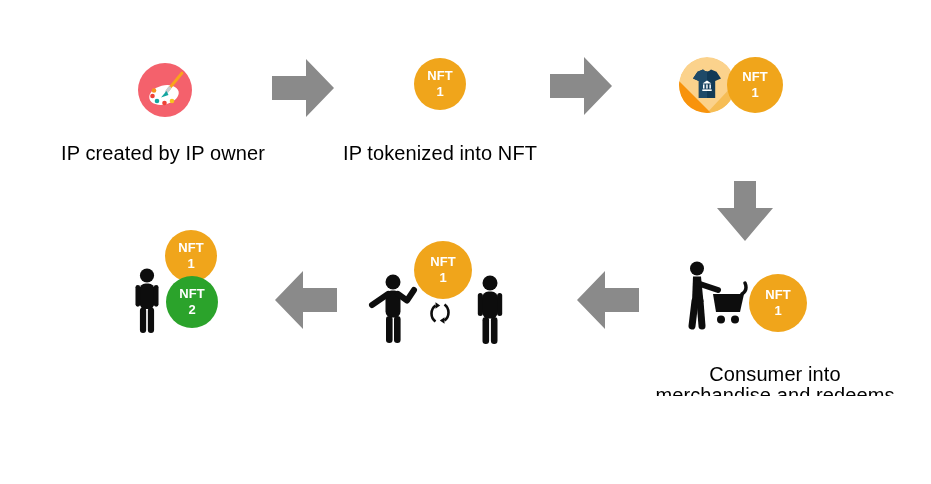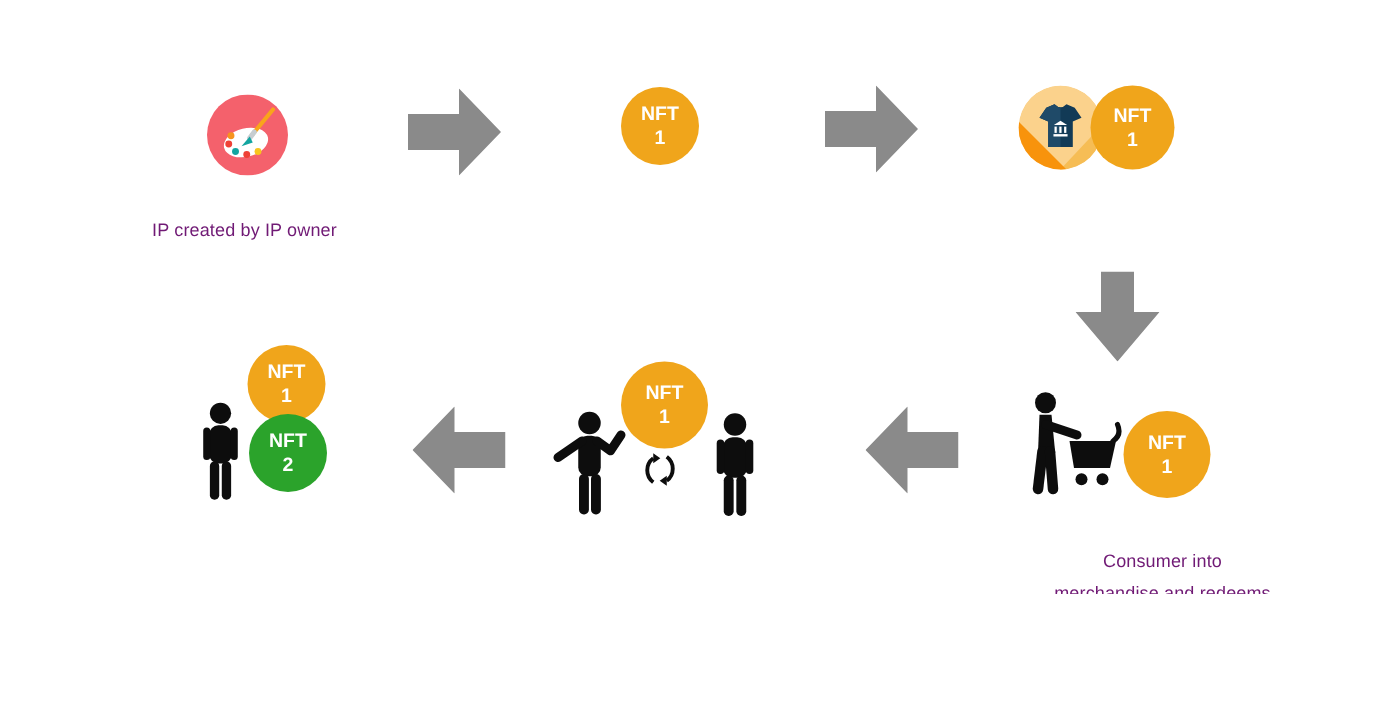--- a/index.html
+++ b/index.html
@@ -2,22 +2,22 @@
 <html><head>
 <meta charset="utf-8">
 <style>
   html,body{margin:0;padding:0;background:#fff;}
   .canvas{
     position:relative;width:931px;height:396px;background:#fff;overflow:hidden;
     font-family:"Liberation Sans","DejaVu Sans",sans-serif;
   }
   .abs{position:absolute;}
   .caption{
-    position:absolute;text-align:center;font-size:12px;line-height:21px;
-    color:#701a75;white-space:pre-line;letter-spacing:0.1px;
+    position:absolute;text-align:center;font-size:20px;line-height:21px;
+    color:#000000;white-space:pre-line;letter-spacing:0.1px;
   }
   .badge{
     position:absolute;border-radius:50%;display:flex;flex-direction:column;
     align-items:center;justify-content:center;color:#fff;font-weight:bold;
     font-size:13px;line-height:16px;text-align:center;
   }
   svg{display:block;}
 </style>
 </head>
 <body>
@@ -76,20 +76,21 @@
       <rect x="23.3" y="32.4" width="9.4" height="1.6" fill="#ffffff"></rect>
     </g>
   </svg>
 
   <div class="badge" style="left: 727px; top: 57px; width: 56px; height: 56px; background-color: rgb(240, 165, 27);">
     <span>NFT</span>
     <span>1</span>
   </div>
 
   <div class="caption" style="left:38px;top:143px;width:250px">IP created by IP owner</div>
+  <div class="caption" style="left:315px;top:143px;width:250px">IP tokenized into NFT</div>
 
   <svg class="abs" style="left:717px;top:181px" width="56" height="60" viewBox="0 0 56 60">
     <polygon points="17,0 39,0 39,27 56,27 28,60 0,27 17,27" style="fill: rgb(138, 138, 138);"></polygon>
   </svg>
 
   <svg class="abs" style="left:684px;top:261px" width="64" height="72" viewBox="0 0 64 72" fill="#0D0D0D">
     <circle cx="13" cy="7.5" r="7"></circle>
     <path d="M9,15.5 L17,15.5 L19.5,41 L8,41 Z"></path>
     <path d="M13,22 L34,29" stroke="#0D0D0D" stroke-width="6" stroke-linecap="round" fill="none"></path>
     <path d="M11,40 L8,65" stroke="#0D0D0D" stroke-width="7" stroke-linecap="round" fill="none"></path>

